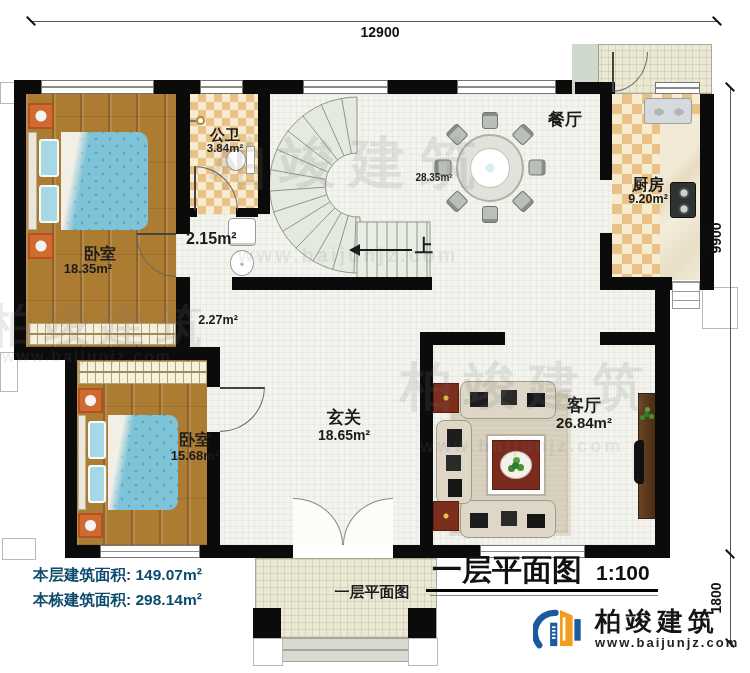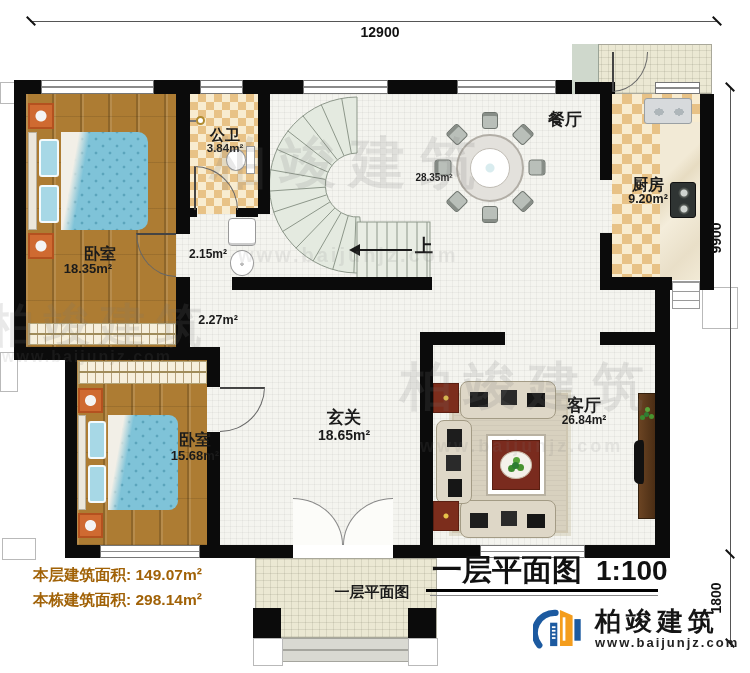--- a/index.html
+++ b/index.html
@@ -46,24 +46,24 @@
         background-repeat:no-repeat;}
   .lbl{position:absolute;z-index:5;font-weight:700;color:#1b1b1b;text-align:center;line-height:1.15;}
   .wm{position:absolute;z-index:6;font-weight:700;white-space:nowrap;pointer-events:none;color:rgba(120,120,120,.16);}
   .wmu{color:rgba(120,120,120,.13);}
   .dim{position:absolute;z-index:7;font-weight:700;color:#111;font-size:14px;}
   .dl{position:absolute;z-index:7;background:#555;}
   .tick{position:absolute;z-index:7;width:12px;height:2px;background:#111;transform:rotate(45deg);}
   .ksteps{position:absolute;z-index:2;background-color:#fff;border:1px solid #9a9a9a;box-sizing:border-box;
           background-image:repeating-linear-gradient(to bottom,#9a9a9a 0 1px,transparent 1px 9px);}
   .pstep{position:absolute;z-index:2;background:#d9d9d2;border:1px solid #a5a59e;box-sizing:border-box;}
-  .stats{position:absolute;left:33px;top:562px;z-index:7;font-weight:700;color:#a16207;font-size:15.5px;line-height:25px;white-space:nowrap;}
+  .stats{position:absolute;left:33px;top:562px;z-index:7;font-weight:700;color:#0c4a6e;font-size:15.5px;line-height:25px;white-space:nowrap;}
   .title-block{position:absolute;left:432px;top:550px;z-index:7;color:#111;white-space:nowrap;}
   .title-block .t{font-size:30px;font-weight:700;}
-  .title-block .s{font-size:28px;font-weight:700;margin-left:14px;}
+  .title-block .s{font-size:21px;font-weight:700;margin-left:14px;}
   .brand{position:absolute;left:533px;top:602px;z-index:7;display:flex;align-items:center;}
   .brand .col{margin-left:8px;}
   .brand .bn{font-size:26px;font-weight:700;letter-spacing:5px;color:#151515;line-height:1.05;}
   .brand .bu{font-size:13px;font-weight:700;letter-spacing:2px;color:#222;}
   .plant{position:absolute;z-index:2;width:7px;height:7px;border-radius:50%;background:#2f7d33;
          box-shadow:5px 2px 0 #49932f,-4px 3px 0 #3c8a2e,1px -5px 0 #57a33a;}
 </style>
 </head>
 <body>
 
@@ -109,21 +109,21 @@
   <div class="abs" style="left:246px;top:146px;width:9px;height:28px;z-index:2;background:#fff;border:1px solid #999;box-sizing:border-box;"></div>
   <div class="abs" style="left:226px;top:149px;width:20px;height:22px;z-index:2;background:#fff;border:1px solid #999;border-radius:50%;box-sizing:border-box;"></div>
   <div class="abs" style="left:196px;top:116px;width:9px;height:9px;z-index:2;background:#fff;border:2px solid #b08b2f;border-radius:50%;box-sizing:border-box;"></div>
   <div class="abs" style="left:184px;top:120px;width:12px;height:2px;z-index:2;background:#777;"></div>
   <div class="arc" style="left:194px;top:166px;width:44px;height:44px;border-top-right-radius:100% 100%;border-top:1px solid #666;border-right:1px solid #666;border-left:2px solid #444;"></div>
   <div class="lbl" style="left:194px;top:126px;width:62px;font-size:15px;">公卫</div>
   <div class="lbl" style="left:194px;top:142px;width:62px;font-size:11.5px;">3.84m²</div>
 
   <div class="abs" style="left:228px;top:218px;width:28px;height:28px;z-index:2;background:#fff;border:1px solid #999;border-radius:4px;box-sizing:border-box;box-shadow:inset 0 -6px 0 -4px #ccc;"></div>
   <div class="abs" style="left:230px;top:250px;width:24px;height:26px;z-index:2;background:#fff;border:1px solid #999;border-radius:50%;box-sizing:border-box;background-image:radial-gradient(circle at 50% 55%,#bbb 1.5px,transparent 2px);"></div>
-  <div class="lbl" style="left:186px;top:248px;width:44px;font-size:12px;">2.15m²</div>
+  <div class="lbl" style="left:186px;top:230px;width:44px;font-size:16px;">2.15m²</div>
   <div class="lbl" style="left:192px;top:313px;width:52px;font-size:12.5px;">2.27m²</div>
 
   <div class="wood" style="left:26px;top:94px;width:150px;height:253px;"></div>
   <div class="bed" style="left:28px;top:132px;width:120px;height:98px;">
     <div class="hb" style="left:0;top:0;width:9px;height:98px;"></div>
     <div class="pl" style="left:11px;top:7px;width:20px;height:38px;"></div>
     <div class="pl" style="left:11px;top:53px;width:20px;height:38px;"></div>
     <div class="dv" style="left:33px;top:0;width:87px;height:98px;border-radius:0 10px 10px 0;"></div>
     <div class="fold" style="left:33px;top:0;width:30px;height:98px;"></div>
   </div>
@@ -201,21 +201,21 @@
   <div class="abs" style="left:486px;top:434px;width:60px;height:62px;z-index:2;background:#fff;border:2px solid #b9b2a2;box-sizing:border-box;"></div>
   <div class="abs" style="left:492px;top:440px;width:48px;height:50px;z-index:2;background:#7a2b1e;border:1px solid #5a1f12;box-sizing:border-box;"></div>
   <div class="abs" style="left:500px;top:451px;width:32px;height:28px;z-index:2;background:#f4f1ea;border:1px solid #c9b9a6;border-radius:50%;box-sizing:border-box;"></div>
   <div class="plant" style="left:512px;top:462px;"></div>
   <div class="abs" style="left:433px;top:383px;width:26px;height:30px;z-index:2;background:#7c2d1c;border:1px solid #5a1f12;box-sizing:border-box;background-image:radial-gradient(circle,#e8c34a 2px,transparent 3px);"></div>
   <div class="abs" style="left:433px;top:501px;width:26px;height:30px;z-index:2;background:#7c2d1c;border:1px solid #5a1f12;box-sizing:border-box;background-image:radial-gradient(circle,#e8c34a 2px,transparent 3px);"></div>
   <div class="abs" style="left:638px;top:393px;width:18px;height:126px;z-index:2;background:linear-gradient(to right,#6b4423,#4a2d14);border:1px solid #33200e;box-sizing:border-box;"></div>
   <div class="abs" style="left:634px;top:440px;width:10px;height:44px;z-index:2;background:#111;border-radius:60% 20% 20% 60% / 12%;"></div>
   <div class="plant" style="left:644px;top:412px;width:5px;height:5px;"></div>
   <div class="lbl" style="left:548px;top:396px;width:72px;font-size:17px;">客厅</div>
-  <div class="lbl" style="left:546px;top:414px;width:76px;font-size:12px;">26.84m²</div>
+  <div class="lbl" style="left:546px;top:414px;width:76px;font-size:15px;">26.84m²</div>
 
   <div class="lbl" style="left:306px;top:408px;width:76px;font-size:17px;">玄关</div>
   <div class="lbl" style="left:304px;top:427px;width:80px;font-size:14px;">18.65m²</div>
   <div class="arc" style="left:293px;top:498px;width:50px;height:47px;background:#fcfcf9;border-top-right-radius:100% 100%;border-top:1px solid #888;border-right:1px solid #888;"></div>
   <div class="arc" style="left:343px;top:498px;width:50px;height:47px;background:#fcfcf9;border-top-left-radius:100% 100%;border-top:1px solid #888;border-left:1px solid #888;"></div>
 
   <div class="w" style="left:14px;top:80px;width:27px;height:14px;"></div>
   <div class="win" style="left:41px;top:80px;width:113px;height:14px;"></div>
   <div class="w" style="left:154px;top:80px;width:46px;height:14px;"></div>
   <div class="win" style="left:200px;top:80px;width:43px;height:14px;"></div>

